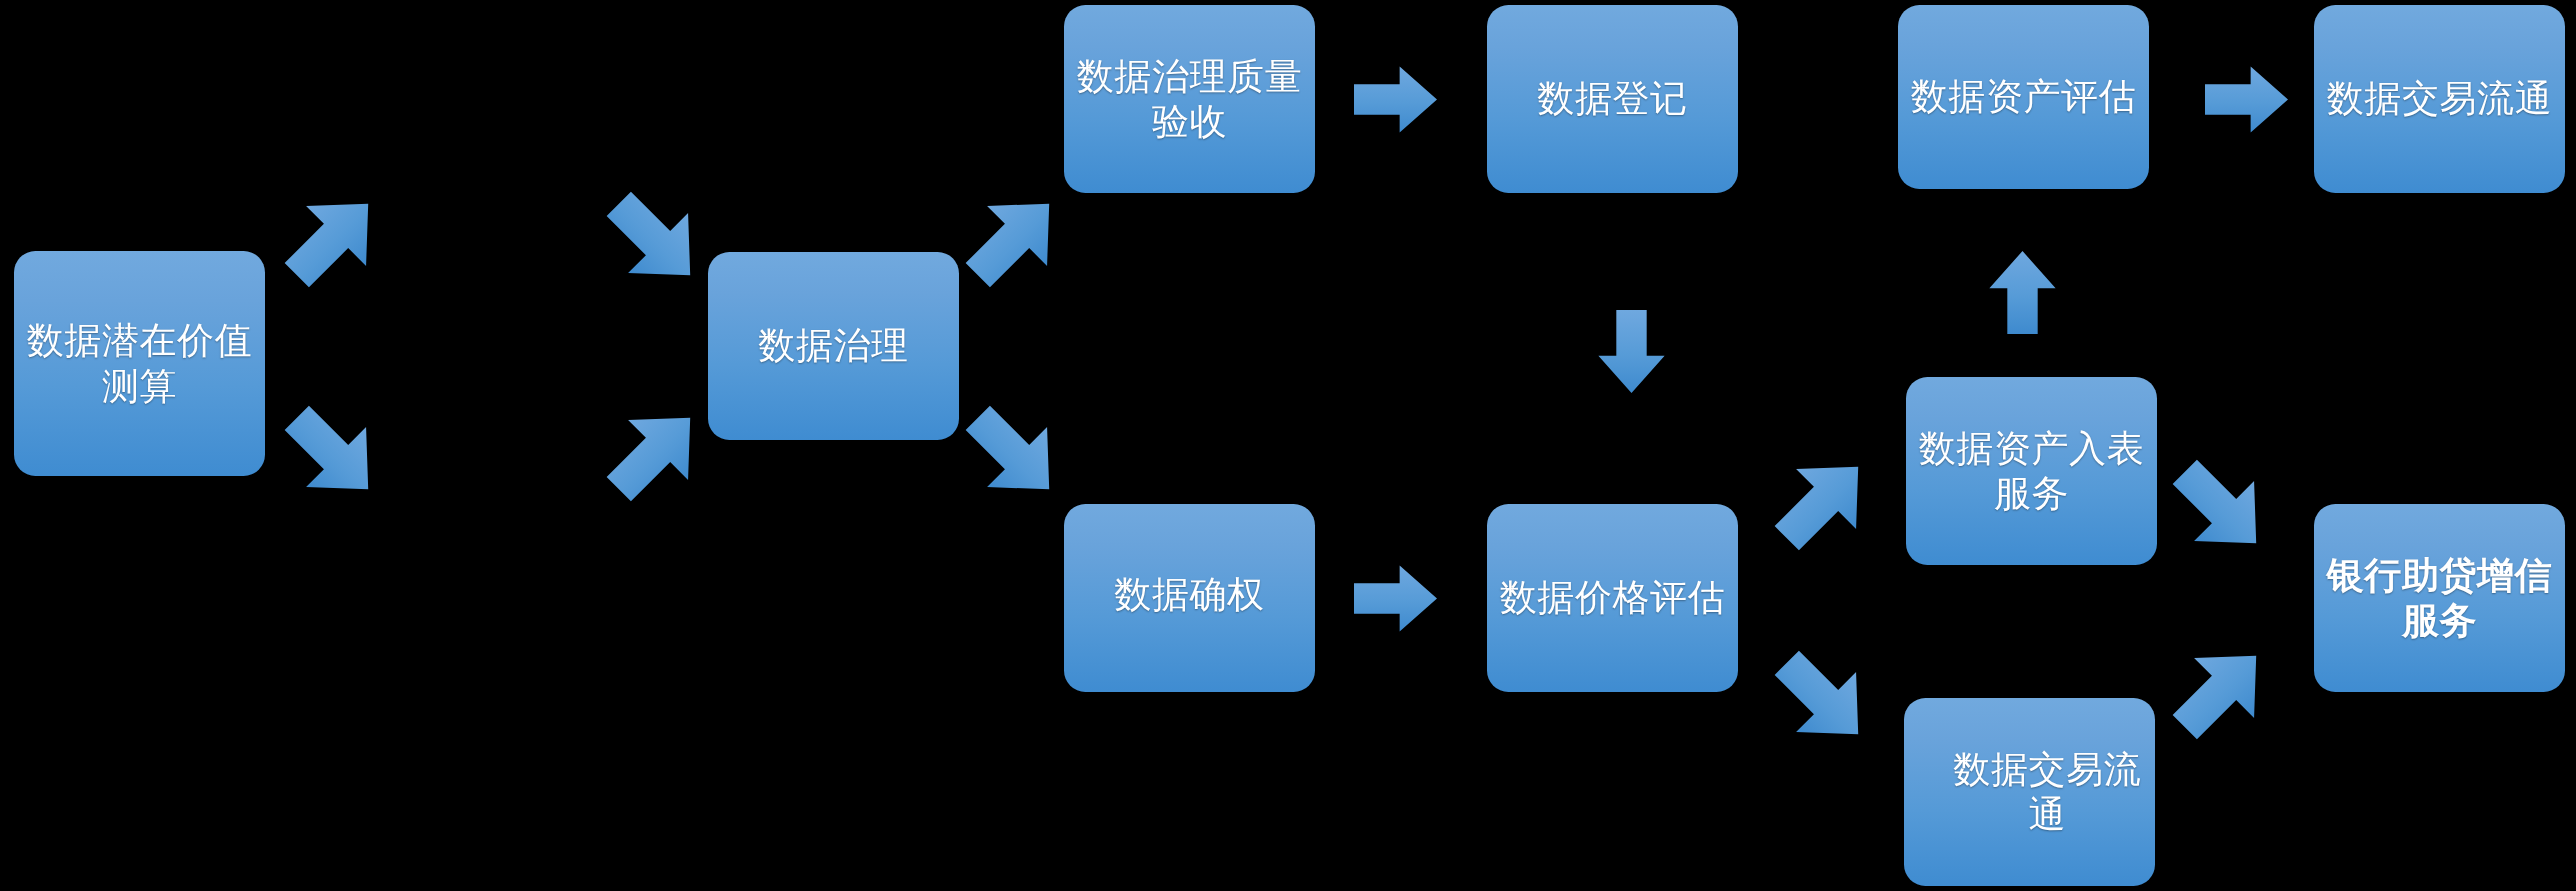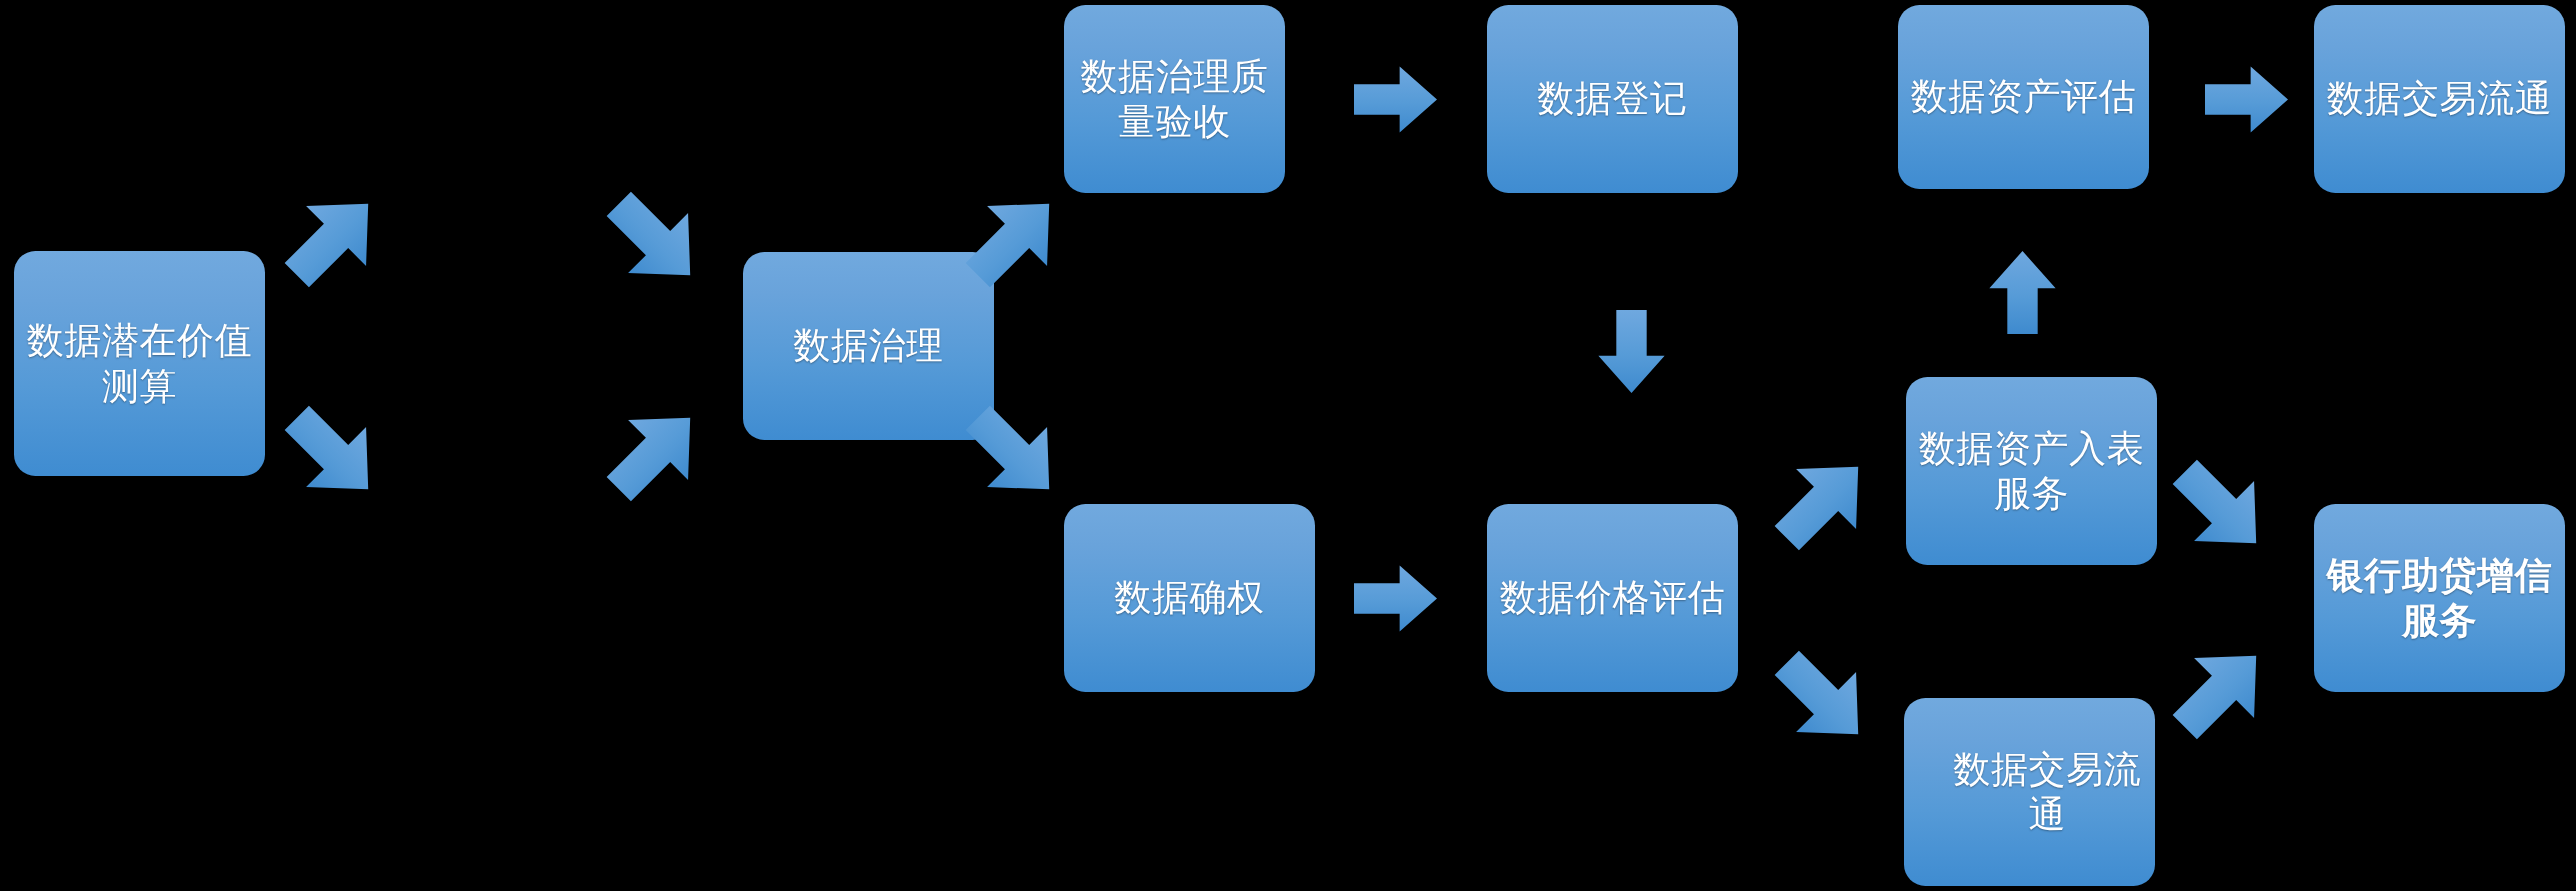--- a/index.html
+++ b/index.html
@@ -34,27 +34,27 @@
   .arrow svg{display:block;width:100%;height:100%;overflow:visible;}
 </style>
 </head>
 <body>
 
 <div id="stage">
 
   <div class="node" style="left:14px;top:251px;width:251px;height:225px;">
     <span>数据潜在价值测算</span>
   </div>
-  <div class="node" style="left:743px;top:252px;width:251px;height:188px;justify-content:flex-end;">
+  <div class="node" style="left:708px;top:252px;width:251px;height:188px;justify-content:flex-end;">
     <span>数据治理</span>
   </div>
-  <div class="node" style="left:1064px;top:5px;width:221px;height:188px;">
+  <div class="node" style="left:1064px;top:5px;width:251px;height:188px;">
     <span>数据治理质量验收</span>
   </div>
-  <div class="node" style="left:1064px;top:504px;width:251px;height:188px;">
+  <div class="node" style="left:1064px;top:504px;width:251px;height:188px;font-family:Liberation Mono, monospace;">
     <span>数据确权</span>
   </div>
   <div class="node" style="left:1487px;top:5px;width:251px;height:188px;">
     <span>数据登记</span>
   </div>
   <div class="node" style="left:1487px;top:504px;width:251px;height:188px;">
     <span>数据价格评估</span>
   </div>
   <div class="node" style="left:1898px;top:5px;width:251px;height:184px;">
     <span>数据资产评估</span>

